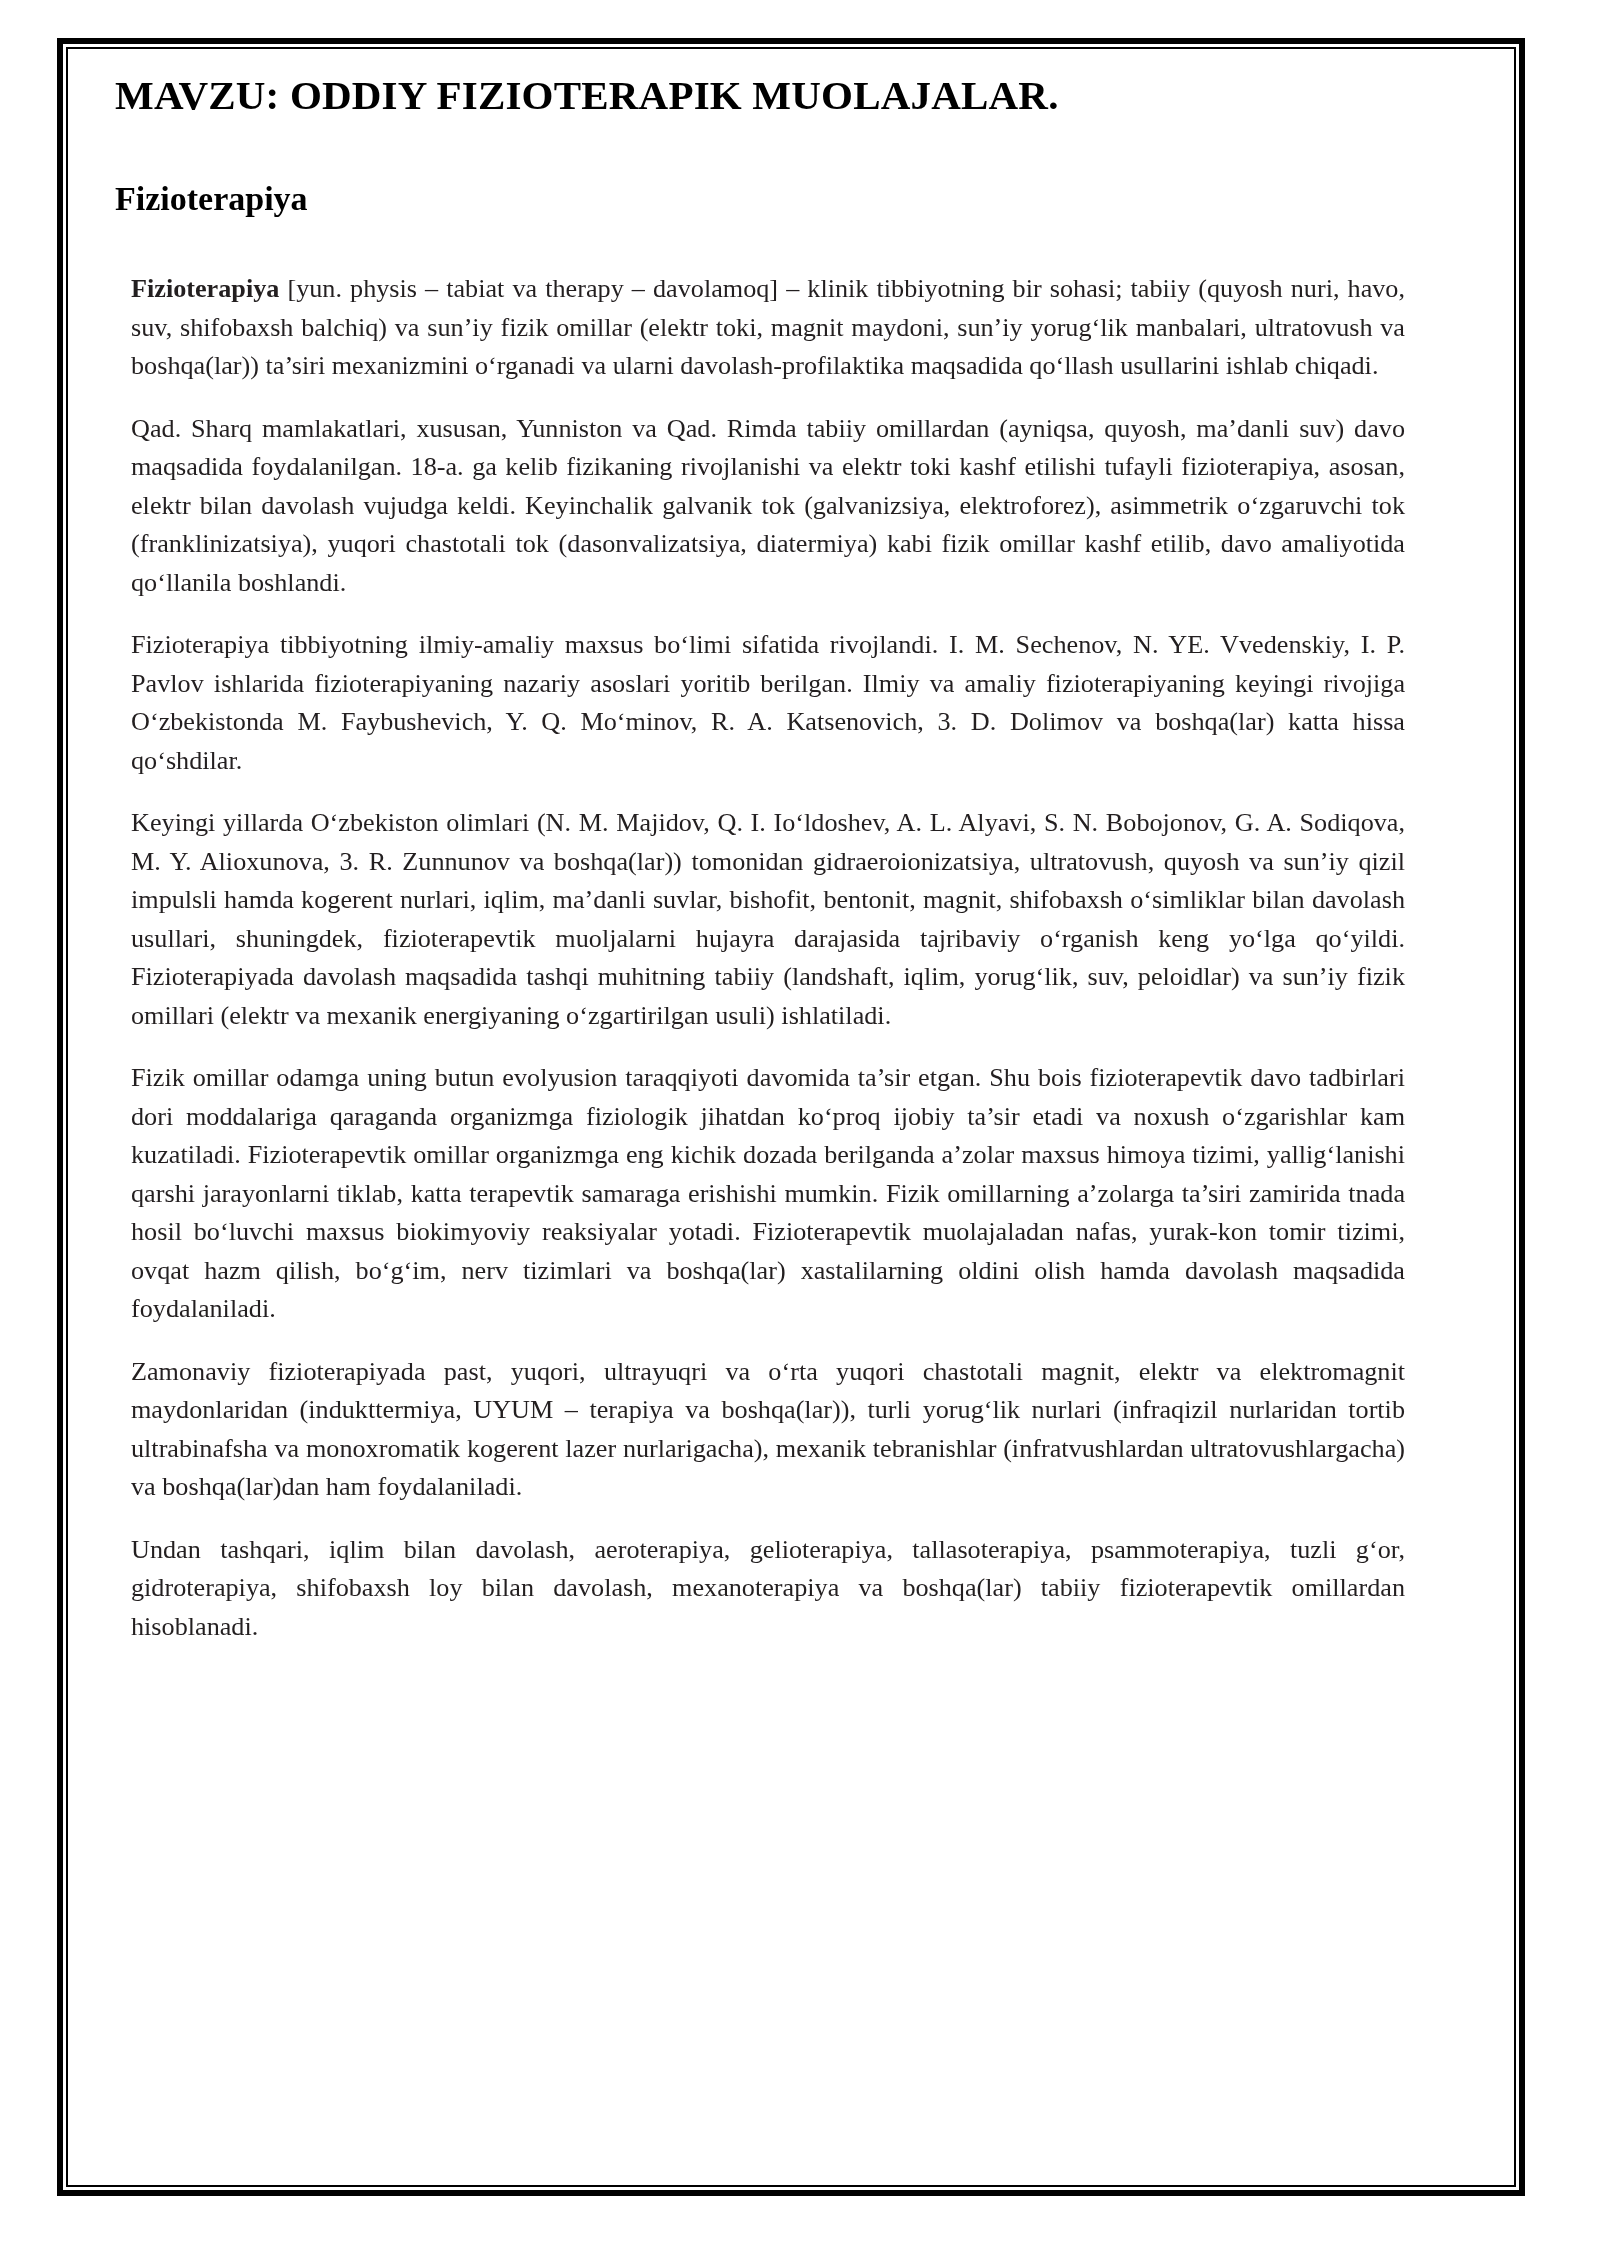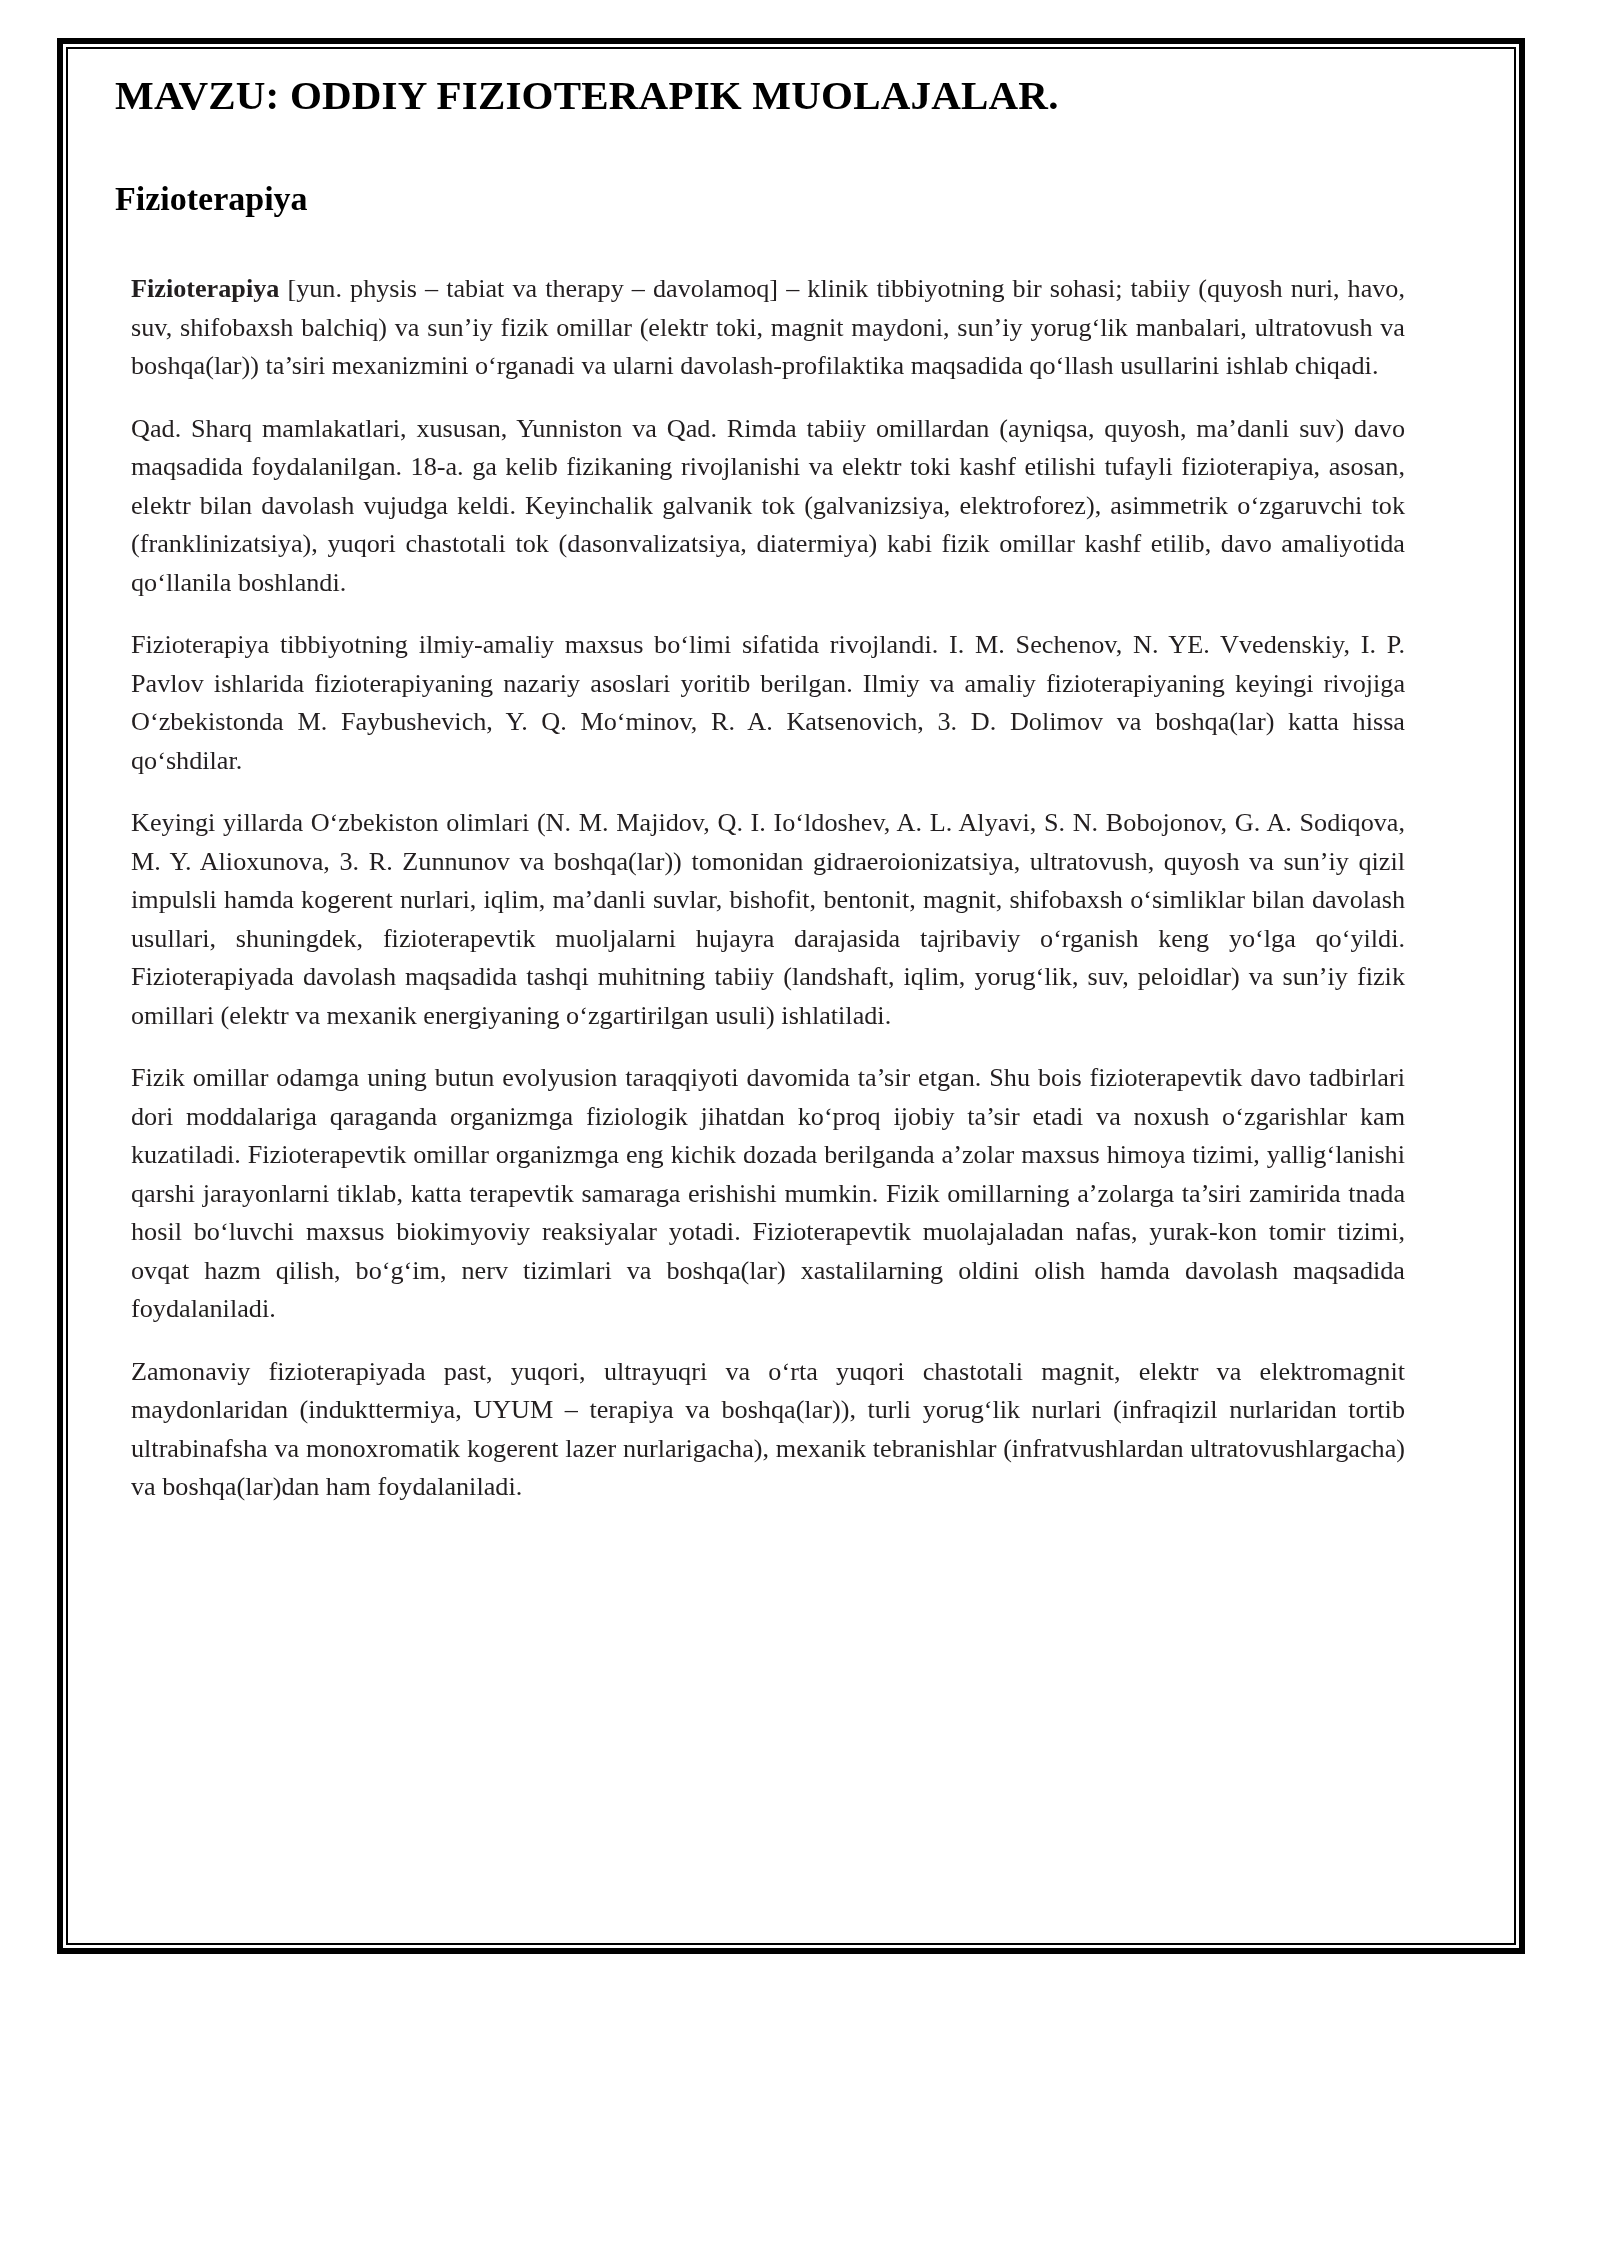--- a/index.html
+++ b/index.html
@@ -14,21 +14,21 @@
     color: #231f20;
     overflow: hidden;
   }
 
   
   .page-frame {
     position: absolute;
     left: 57px;
     top: 38px;
     width: 1468px;
-    height: 1916px;
+    height: 2158px;
     border: 6px solid #000000;
     box-sizing: border-box;
     background: #ffffff;
   }
   .page-frame-inner {
     position: absolute;
     left: 3px;
     top: 3px;
     right: 3px;
     bottom: 3px;
@@ -102,17 +102,18 @@
 
       <div id="paragraph-list">
 
         <p class="para"><span class="lead-term">Fizioterapiya</span><span> [yun. physis – tabiat va therapy – davolamoq] – klinik tibbiyotning bir sohasi; tabiiy (quyosh nuri, havo, suv, shifobaxsh balchiq) va sun’iy fizik omillar (elektr toki, magnit maydoni, sun’iy yorug‘lik manbalari, ultratovush va boshqa(lar)) ta’siri mexanizmini o‘rganadi va ularni davolash-profilaktika maqsadida qo‘llash usullarini ishlab chiqadi.</span></p>
 
         <p class="para">Qad. Sharq mamlakatlari, xususan, Yunniston va Qad. Rimda tabiiy omillardan (ayniqsa, quyosh, ma’danli suv) davo maqsadida foydalanilgan. 18-a. ga kelib fizikaning rivojlanishi va elektr toki kashf etilishi tufayli fizioterapiya, asosan, elektr bilan davolash vujudga keldi. Keyinchalik galvanik tok (galvanizsiya, elektroforez), asimmetrik o‘zgaruvchi tok (franklinizatsiya), yuqori chastotali tok (dasonvalizatsiya, diatermiya) kabi fizik omillar kashf etilib, davo amaliyotida qo‘llanila boshlandi.</p>
         <p class="para">Fizioterapiya tibbiyotning ilmiy-amaliy maxsus bo‘limi sifatida rivojlandi. I. M. Sechenov, N. YE. Vvedenskiy, I. P. Pavlov ishlarida fizioterapiyaning nazariy asoslari yoritib berilgan. Ilmiy va amaliy fizioterapiyaning keyingi rivojiga O‘zbekistonda M. Faybushevich, Y. Q. Mo‘minov, R. A. Katsenovich, 3. D. Dolimov va boshqa(lar) katta hissa qo‘shdilar.</p>
         <p class="para">Keyingi yillarda O‘zbekiston olimlari (N. M. Majidov, Q. I. Io‘ldoshev, A. L. Alyavi, S. N. Bobojonov, G. A. Sodiqova, M. Y. Alioxunova, 3. R. Zunnunov va boshqa(lar)) tomonidan gidraeroionizatsiya, ultratovush, quyosh va sun’iy qizil impulsli hamda kogerent nurlari, iqlim, ma’danli suvlar, bishofit, bentonit, magnit, shifobaxsh o‘simliklar bilan davolash usullari, shuningdek, fizioterapevtik muoljalarni hujayra darajasida tajribaviy o‘rganish keng yo‘lga qo‘yildi. Fizioterapiyada davolash maqsadida tashqi muhitning tabiiy (landshaft, iqlim, yorug‘lik, suv, peloidlar) va sun’iy fizik omillari (elektr va mexanik energiyaning o‘zgartirilgan usuli) ishlatiladi.</p>
         <p class="para">Fizik omillar odamga uning butun evolyusion taraqqiyoti davomida ta’sir etgan. Shu bois fizioterapevtik davo tadbirlari dori moddalariga qaraganda organizmga fiziologik jihatdan ko‘proq ijobiy ta’sir etadi va noxush o‘zgarishlar kam kuzatiladi. Fizioterapevtik omillar organizmga eng kichik dozada berilganda a’zolar maxsus himoya tizimi, yallig‘lanishi qarshi jarayonlarni tiklab, katta terapevtik samaraga erishishi mumkin. Fizik omillarning a’zolarga ta’siri zamirida tnada hosil bo‘luvchi maxsus biokimyoviy reaksiyalar yotadi. Fizioterapevtik muolajaladan nafas, yurak-kon tomir tizimi, ovqat hazm qilish, bo‘g‘im, nerv tizimlari va boshqa(lar) xastalilarning oldini olish hamda davolash maqsadida foydalaniladi.</p>
         <p class="para">Zamonaviy fizioterapiyada past, yuqori, ultrayuqri va o‘rta yuqori chastotali magnit, elektr va elektromagnit maydonlaridan (indukttermiya, UYUM – terapiya va boshqa(lar)), turli yorug‘lik nurlari (infraqizil nurlaridan tortib ultrabinafsha va monoxromatik kogerent lazer nurlarigacha), mexanik tebranishlar (infratvushlardan ultratovushlargacha) va boshqa(lar)dan ham foydalaniladi.</p>
+        <p class="para">Undan tashqari, iqlim bilan davolash, aeroterapiya, gelioterapiya, tallasoterapiya, psammoterapiya, tuzli g‘or, gidroterapiya, shifobaxsh loy bilan davolash, mexanoterapiya va boshqa(lar) tabiiy fizioterapevtik omillardan hisoblanadi.</p>
 
       </div>
     </div>
   </div>
 </div>
 
 </body></html>

